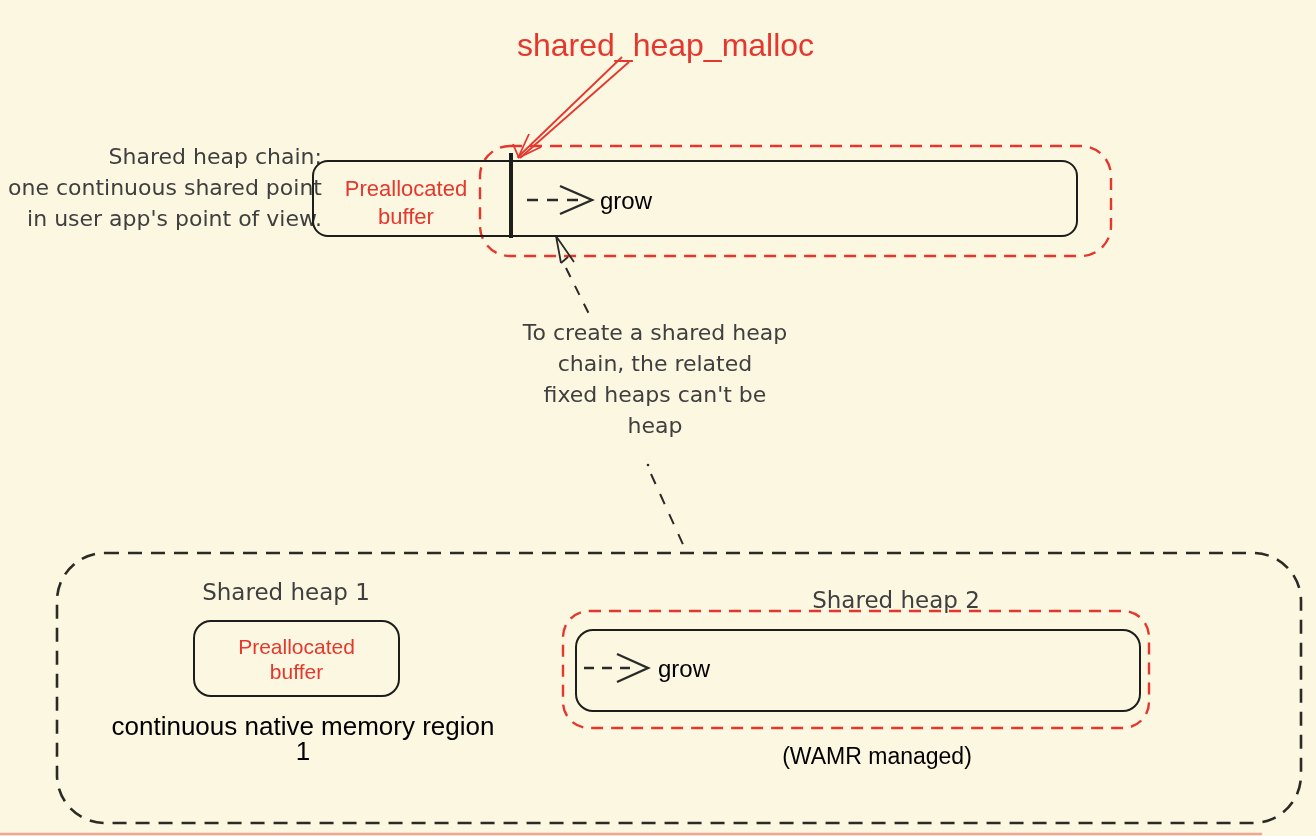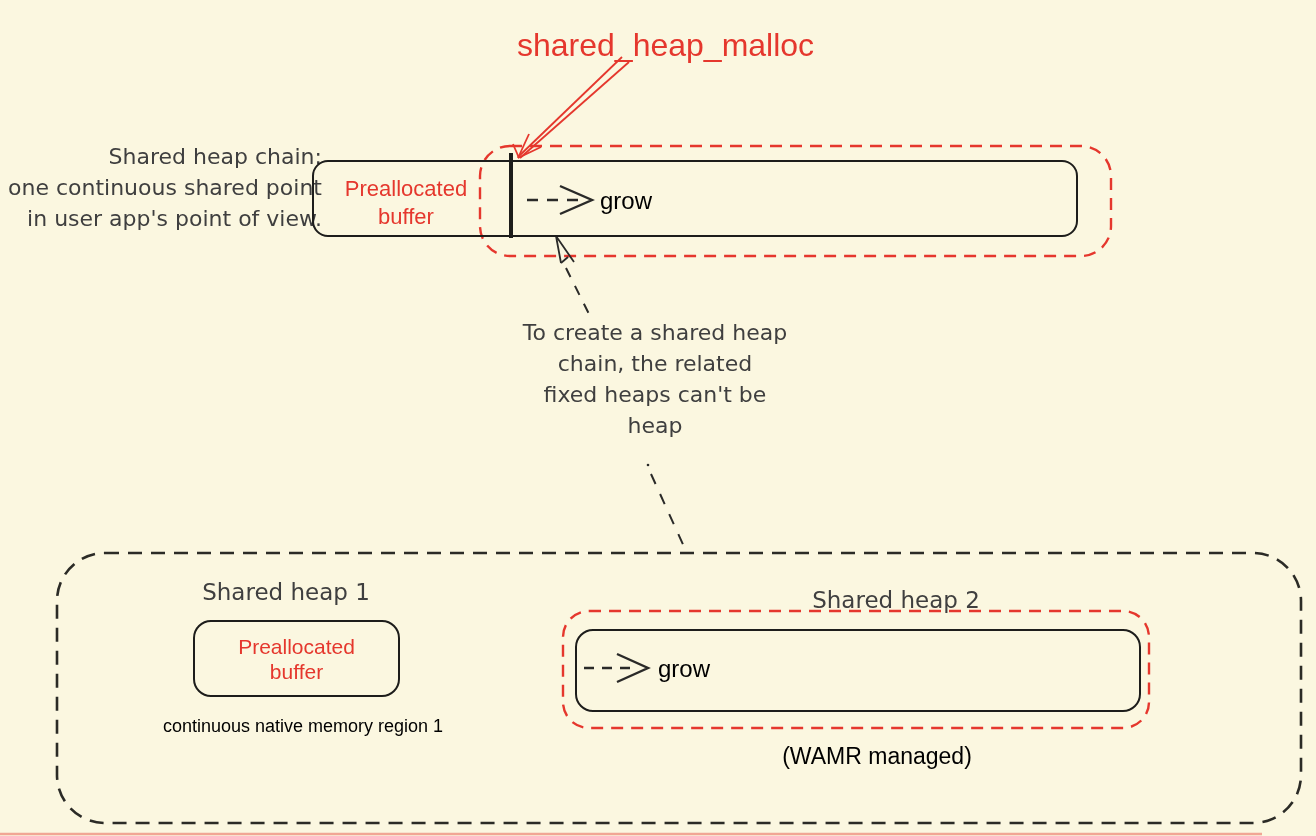--- a/index.html
+++ b/index.html
@@ -19,21 +19,21 @@
     display:flex;align-items:center;justify-content:center;}
   #heap2-rect{left:575px;top:629px;width:562px;height:79px;border-radius:18px;}
   #tick{left:509px;top:153px;width:4px;height:85px;background:#1d1d1b;}
   #malloc-label{left:517px;top:27px;font-size:32px;}
   #chain-caption{left:8px;top:141px;font-size:22px;line-height:31px;text-align:right;}
   #prealloc-main{left:326px;top:175px;width:160px;font-size:22px;line-height:28px;}
   #grow-label-1{left:600px;top:187px;font-size:24px;}
   #note-text{left:490px;top:317px;width:330px;font-size:22px;line-height:31px;}
   #heap1-title{left:186px;top:579px;width:200px;font-size:23px;}
   #heap1-buffer{font-size:21px;line-height:25px;text-align:center;}
-  #heap1-caption{left:108px;top:714px;width:390px;font-size:18px;line-height:25px;}
+  #heap1-caption{left:108px;top:714px;width:390px;font-size:26px;line-height:25px;}
   #heap2-title{left:796px;top:574px;width:200px;font-size:23px;margin-top:13px;}
   #grow-label-2{left:658px;top:655px;font-size:24px;}
   #heap2-caption{left:677px;top:744px;width:400px;font-size:23px;line-height:25px;}
 </style>
 </head>
 <body>
 
 <div id="canvas">
 
   <svg class="overlay" viewBox="0 0 1316 836">

